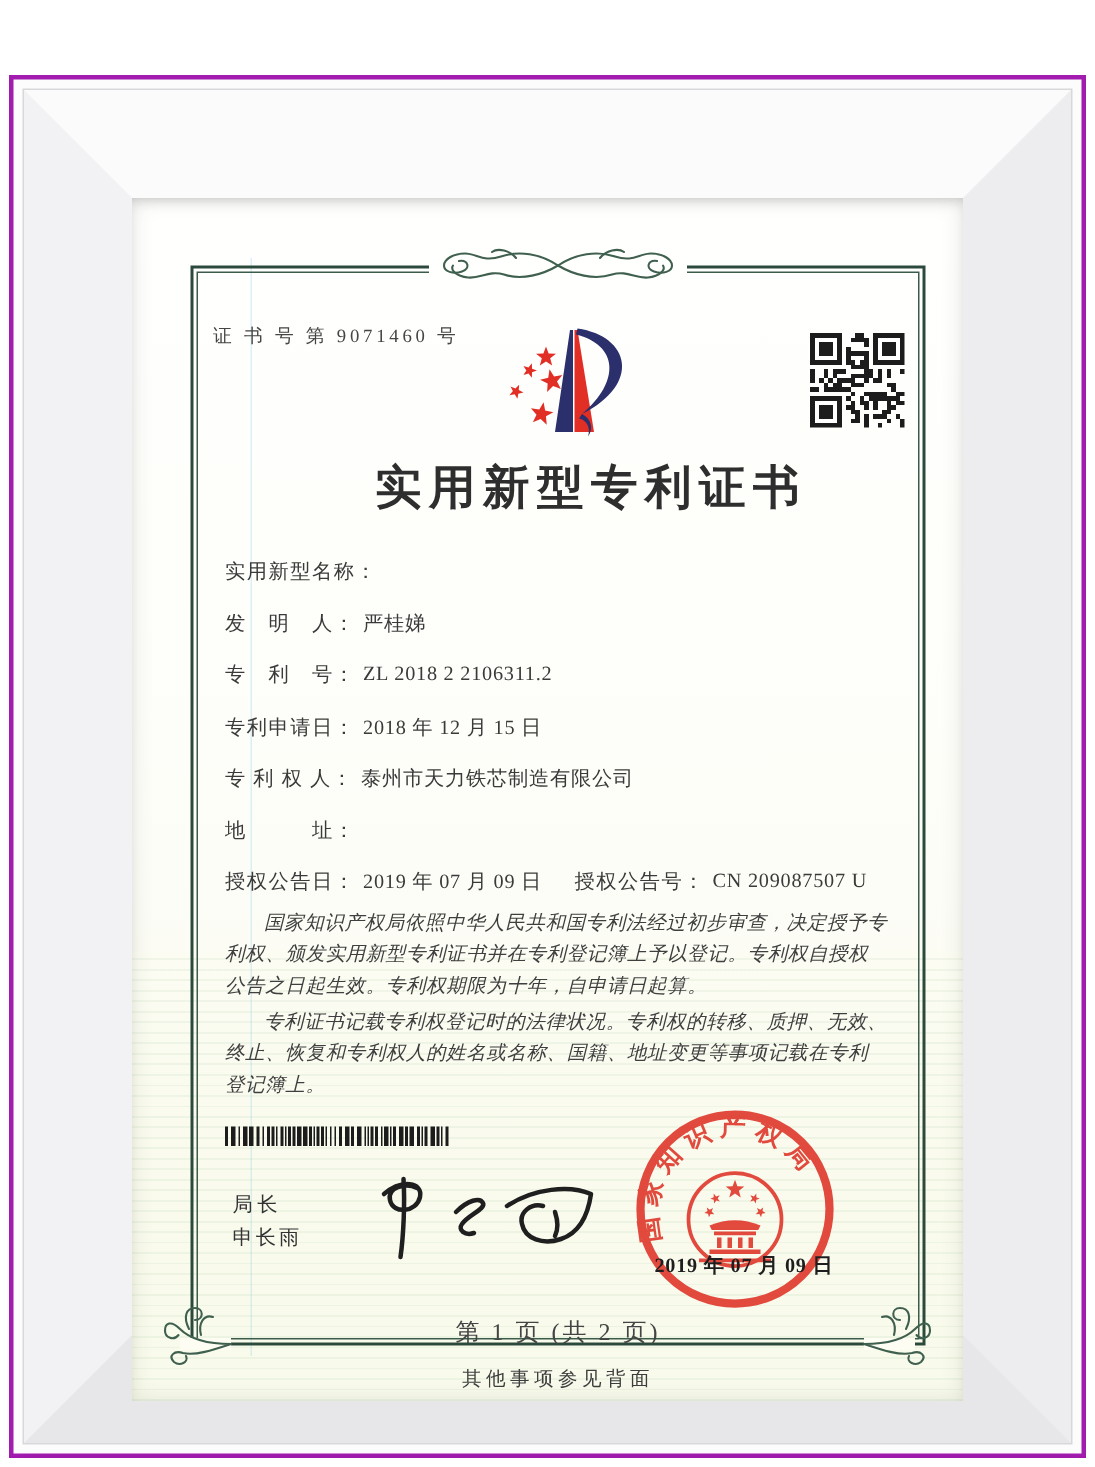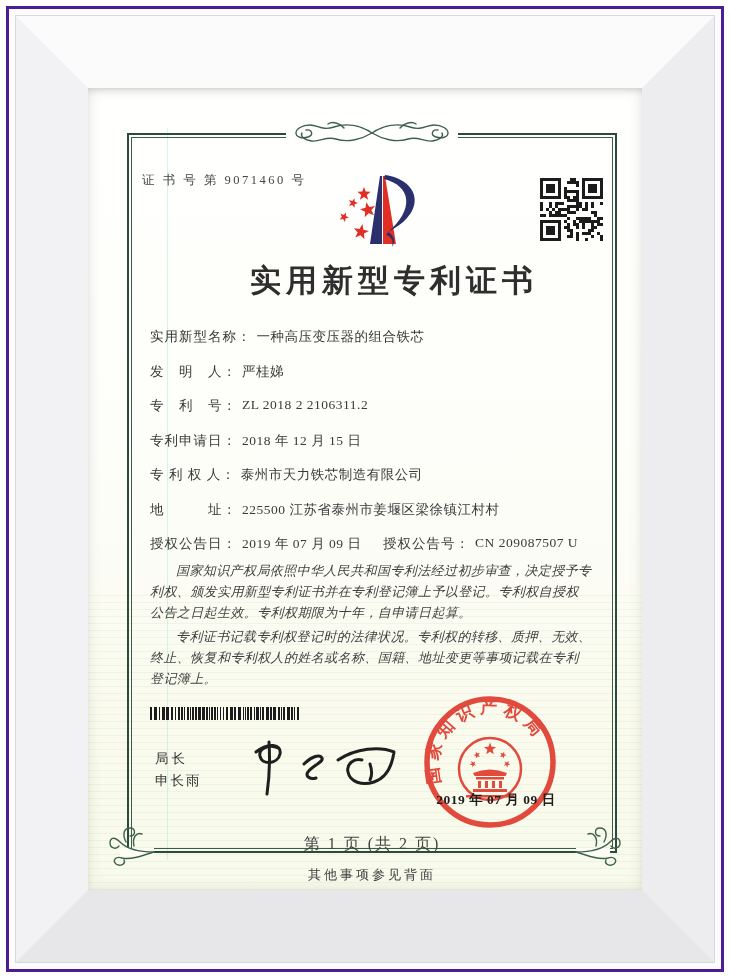--- a/index.html
+++ b/index.html
@@ -4,25 +4,26 @@
 <style>
   * { margin:0; padding:0; box-sizing:border-box; }
   html,body { width:730px; height:978px; }
   body {
     font-family:"Liberation Serif","DejaVu Serif",serif;
     background:#fff;
     position:relative; overflow:hidden;
   }
   
   .scene {
-    position:absolute; inset:0; background:#4c1d95;
+    position:absolute; inset:0; background:#a21caf;
     box-shadow: inset 0 0 0 6px #ffffff,
                 inset 0 -3px 6px rgba(0,0,0,.10),
                 inset 3px 0 6px rgba(0,0,0,.05),
                 inset -3px 0 6px rgba(0,0,0,.05);
+    margin-top: 44px;
   }
   .frame-face {
     position:absolute; inset:16px;
     border:72px solid;
     border-top-color:#fbfbfc;
     border-left-color:#f2f2f4;
     border-right-color:#ededef;
     border-bottom-color:#e7e7e9;
     outline:1px solid #d8d8db;
     box-shadow: 0 0 0 7px #fcfcfd, 0 4px 10px rgba(0,0,0,.06);
@@ -276,41 +277,39 @@
         <rect x="0" y="14" width="7" height="7" fill="#1c1c1c"></rect>
         <rect x="1" y="15" width="5" height="5" fill="#fff"></rect>
         <rect x="2" y="16" width="3" height="3" fill="#1c1c1c"></rect>
       </svg>
 
     <div class="txt title">实用新型专利证书</div>
 
     <div class="fields">
       <div class="row">
         <span class="lbl">实用新型名称：</span>
-        <span class="val">一种高压变压器的组合铁芯</span>
       </div>
       <div class="row">
         <span class="lbl">发　明　人：</span>
         <span class="val">严桂娣</span>
       </div>
       <div class="row">
         <span class="lbl">专　利　号：</span>
         <span class="val">ZL 2018 2 2106311.2</span>
       </div>
       <div class="row">
         <span class="lbl">专利申请日：</span>
         <span class="val">2018 年 12 月 15 日</span>
       </div>
       <div class="row">
         <span class="lbl">专 利 权 人：</span>
         <span class="val">泰州市天力铁芯制造有限公司</span>
       </div>
       <div class="row">
         <span class="lbl">地　　　址：</span>
-        <span class="val">225500 江苏省泰州市姜堰区梁徐镇江村村</span>
       </div>
       <div class="row grant">
         <span class="lbl">授权公告日：</span>
         <span class="val">2019 年 07 月 09 日</span>
         <span class="pair2">
           <span class="lbl">授权公告号：</span>
           <span class="val">CN 209087507 U</span>
         </span>
       </div>
     </div>

